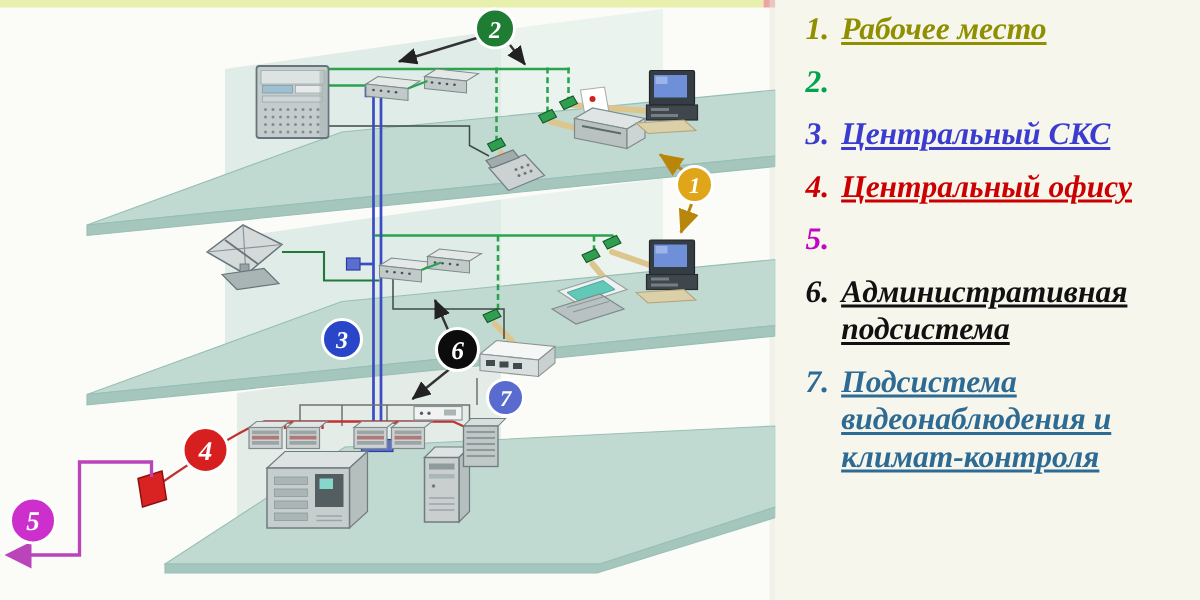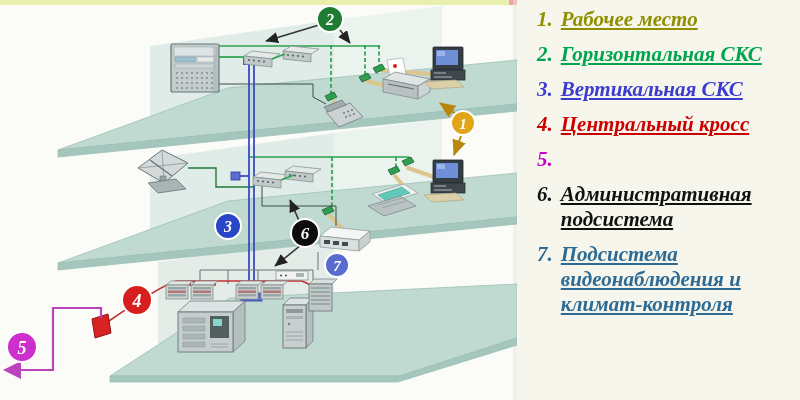--- a/index.html
+++ b/index.html
@@ -386,29 +386,28 @@
   </svg>
   </div>
 
   <div class="legend" style="background-color: rgb(246, 246, 236);">
     <div class="legend-item" style="color: rgb(143, 143, 0);">
       <span class="num">1.</span>
       <span class="txt">Рабочее место</span>
     </div>
     <div class="legend-item" style="color: rgb(0, 165, 79);">
       <span class="num">2.</span>
-      <span class="txt">Горизонтальная СКС</span>
     </div>
     <div class="legend-item" style="color: rgb(59, 59, 208);">
       <span class="num">3.</span>
-      <span class="txt">Вертикальная СКС</span>
+      <span class="txt">Центральный СКС</span>
     </div>
     <div class="legend-item" style="color: rgb(204, 0, 0);">
       <span class="num">4.</span>
-      <span class="txt">Центральный кросс</span>
+      <span class="txt">Центральный офису</span>
     </div>
     <div class="legend-item" style="color: rgb(196, 6, 196);">
       <span class="num">5.</span>
     </div>
     <div class="legend-item" style="color: rgb(17, 17, 17);">
       <span class="num">6.</span>
       <span class="txt">Административная
 подсистема</span>
     </div>
     <div class="legend-item" style="color: rgb(45, 107, 148);">

